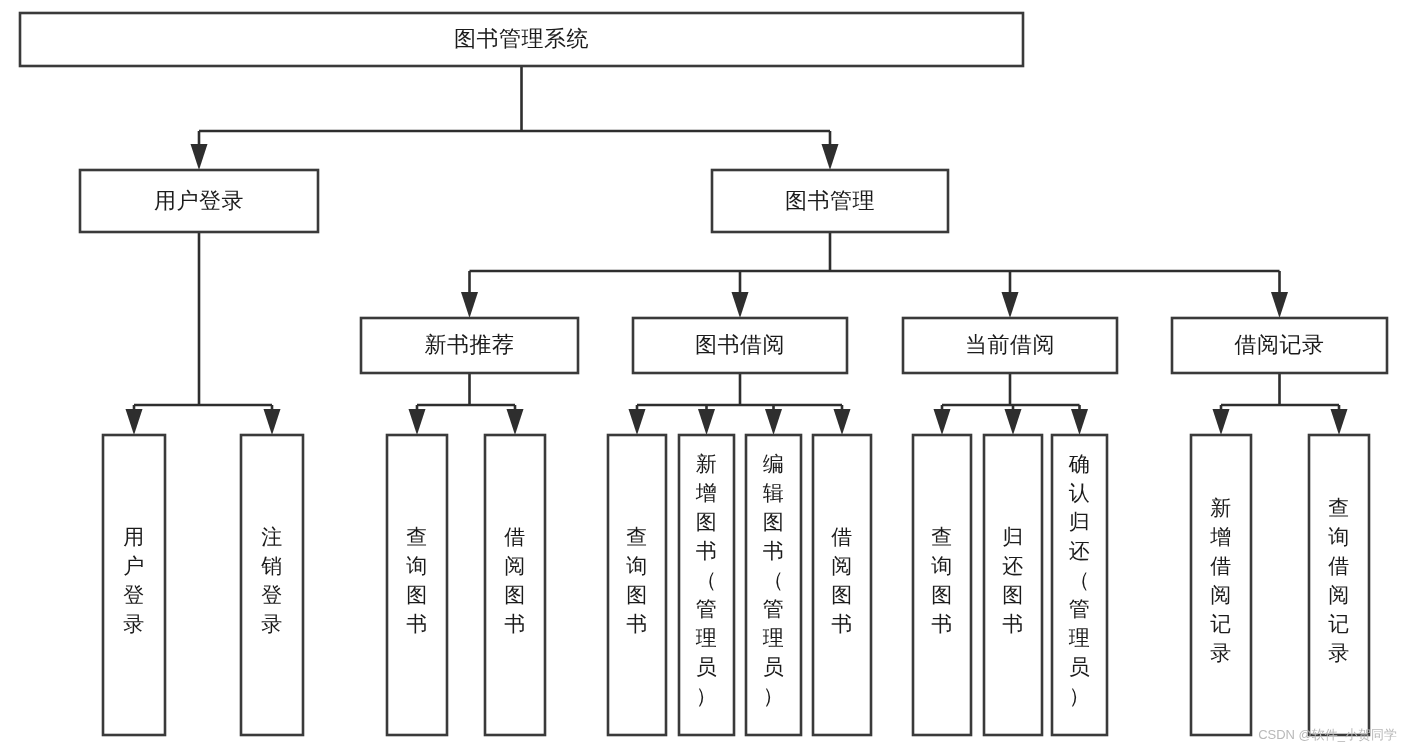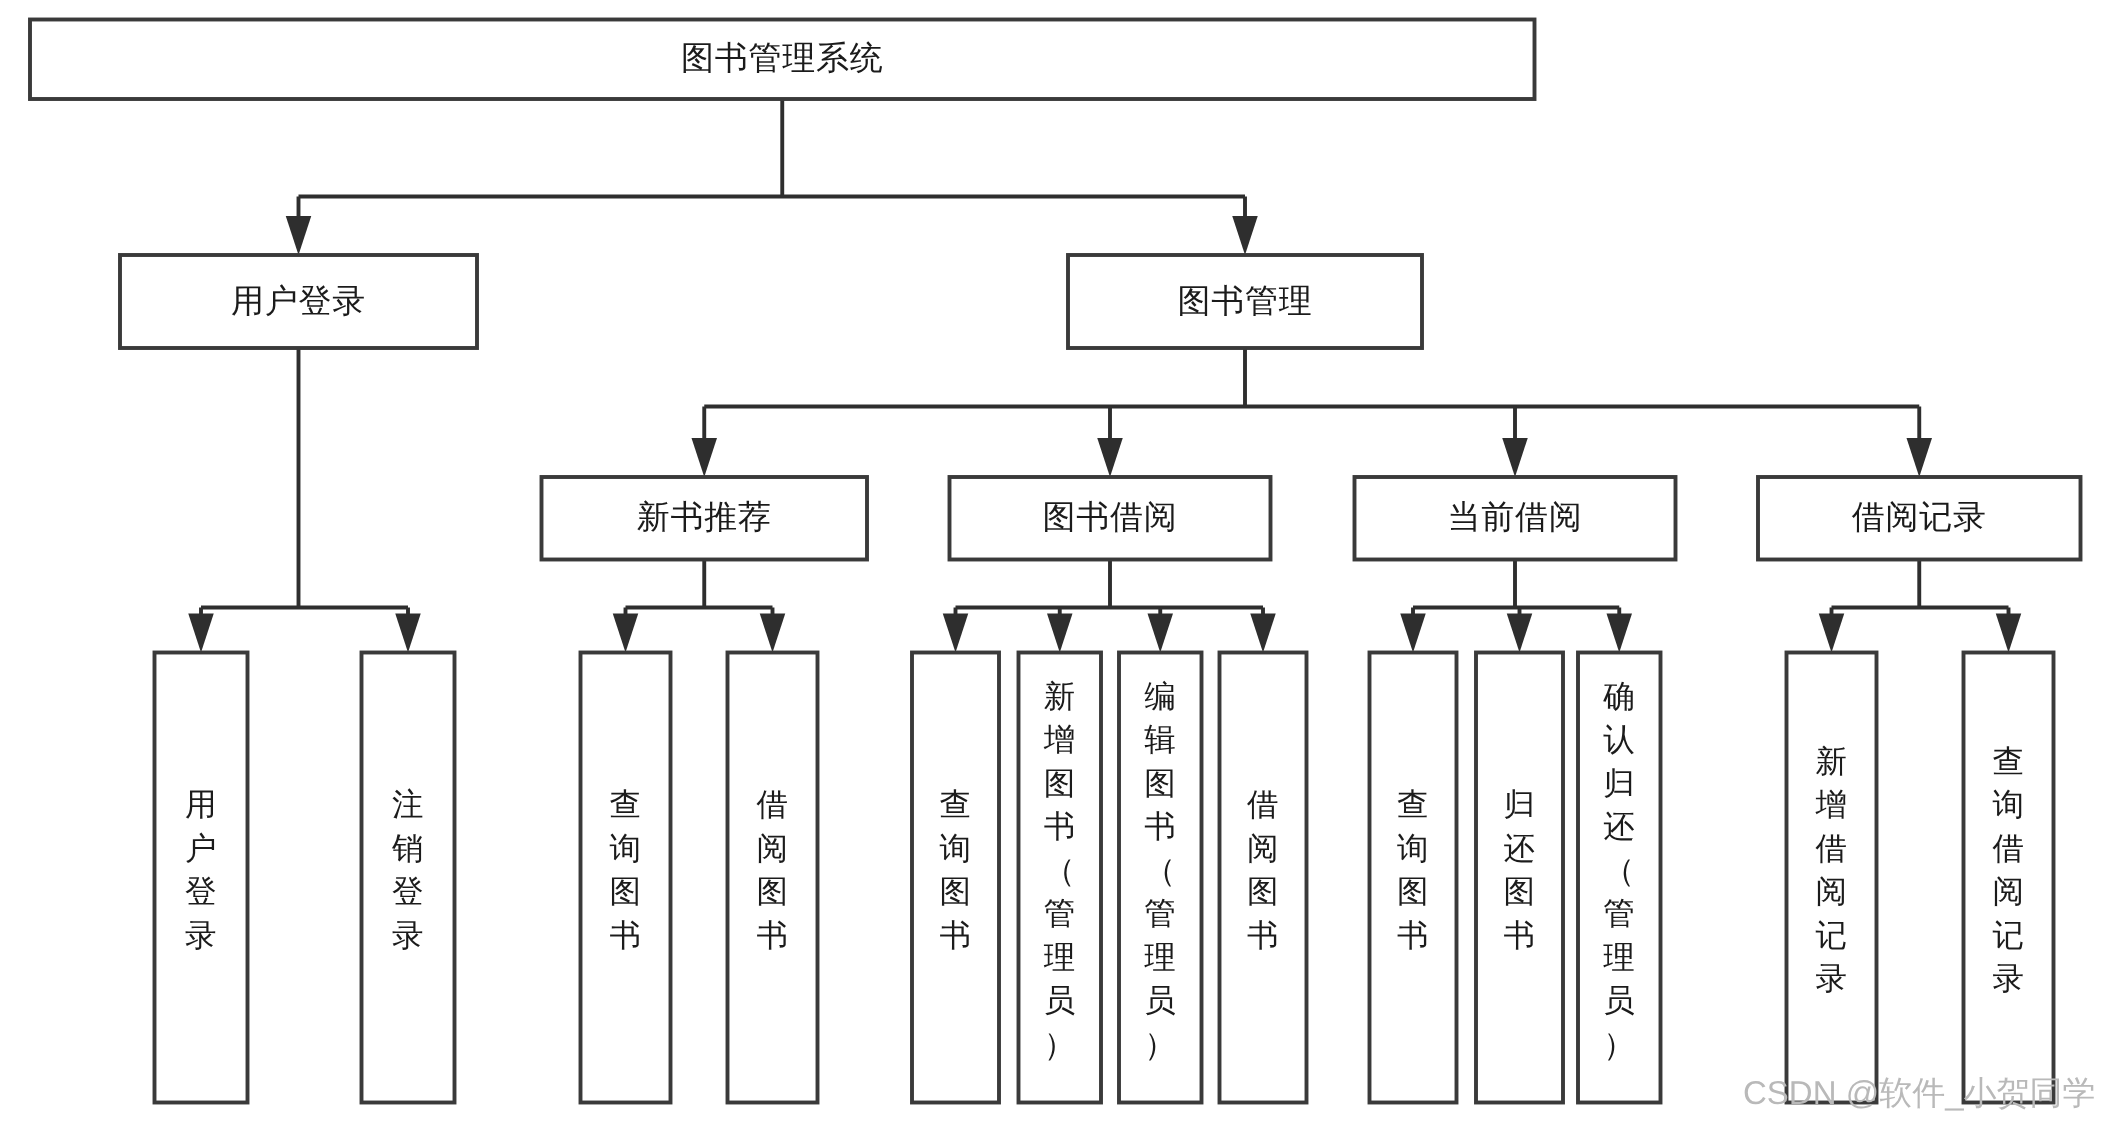--- a/index.html
+++ b/index.html
@@ -48,21 +48,21 @@
   }
   .edge-arrow {
     fill: #2e2e2e;
     stroke: none;
   }
   .watermark {
     position: absolute;
     right: 8px;
     bottom: 3px;
     font-family: "Liberation Sans", "DejaVu Sans", sans-serif;
-    font-size: 22px;
+    font-size: 13px;
     color: #b9b9b9;
     white-space: nowrap;
     user-select: none;
   }
 </style>
 </head>
 <body>
 
 <svg id="diagram-root" viewBox="0 0 1405 747" xmlns="http://www.w3.org/2000/svg">
   <g id="edges-layer">

